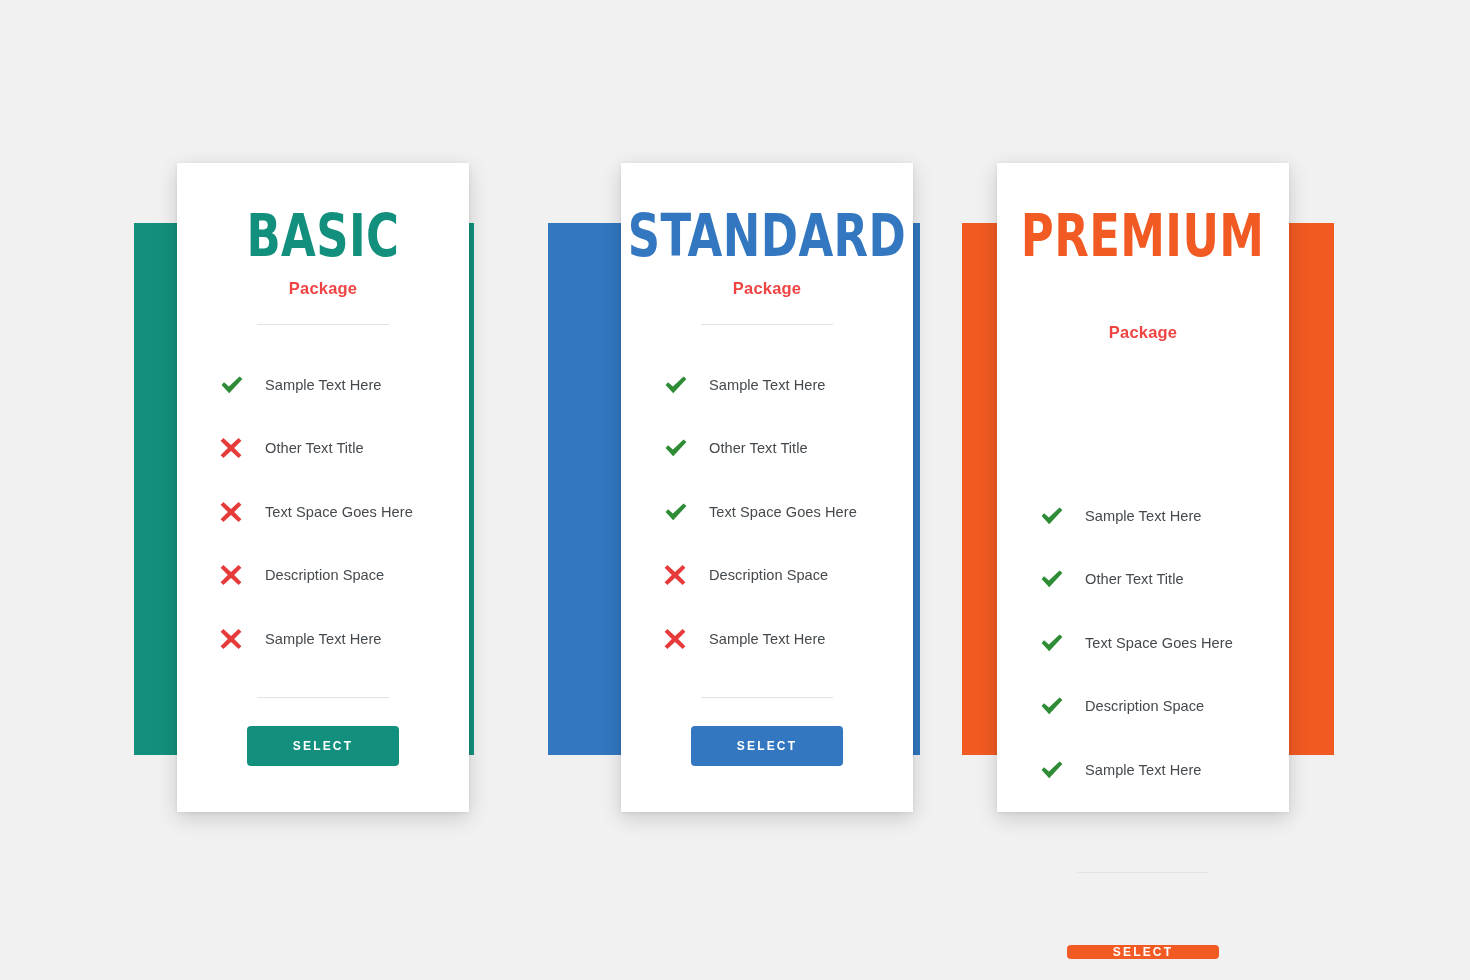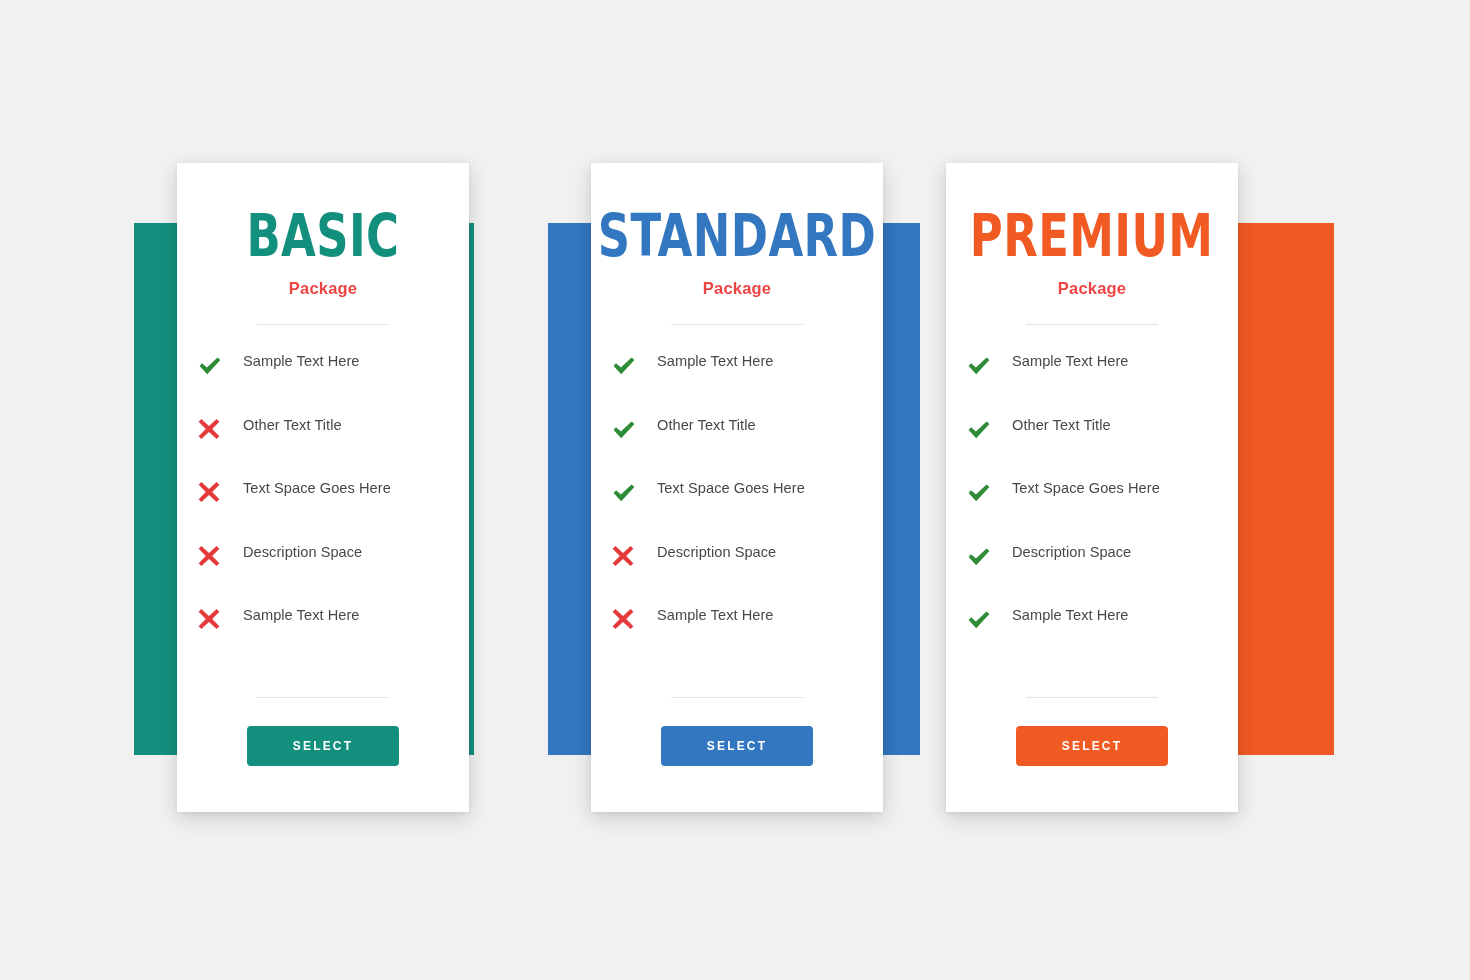--- a/index.html
+++ b/index.html
@@ -74,23 +74,23 @@
   .features {
     list-style: none;
     margin: 0;
     padding: 0;
     width: 100%;
     margin-top: 28px;
   }
 
   .feature {
     display: flex;
-    align-items: flex-start;
+    align-items: center;
     height: 63.5px;
-    padding-left: 20px;
+    padding-left: 42px;
     box-sizing: border-box;
   }
 
   .icon-slot {
     width: 46px;
     flex: 0 0 46px;
     display: flex;
     align-items: center;
   }
 
@@ -173,21 +173,21 @@
           </span>
           <span class="feature-label">Sample Text Here</span>
         </li>
       </ul>
       <div class="bottom-div-wrap">
         <div class="divider bottom"></div>
       </div>
       <button class="select-btn" style="background: rgb(19, 144, 125);">SELECT</button>
     </div>
     <div class="band" style="left: 548px; width: 372px; background: rgb(50, 119, 191);"></div>
-    <div class="card" style="left: 591px;">
+    <div class="card" style="left: 621px;">
       <div class="plan-title" style="color: rgb(50, 119, 191);">STANDARD</div>
       <div class="plan-sub">Package</div>
       <div class="divider"></div>
       <ul class="features">
         <li class="feature">
           <span class="icon-slot">
             <svg width="26" height="26" viewBox="0 0 26 26" aria-hidden="true">
               <path d="M2.6 13.0 L5.0 10.2 L9.9 14.6 L20.6 4.4 L23.4 7.0 L10.2 21.2 Z" fill="#2e8b36"></path>
             </svg>
           </span>
@@ -225,21 +225,21 @@
           </span>
           <span class="feature-label">Sample Text Here</span>
         </li>
       </ul>
       <div class="bottom-div-wrap">
         <div class="divider bottom"></div>
       </div>
       <button class="select-btn" style="background: rgb(50, 119, 191);">SELECT</button>
     </div>
     <div class="band" style="left: 962px; width: 372px; background: rgb(241, 90, 34);"></div>
-    <div class="card" style="left: 946px;">
+    <div class="card" style="left: 997px; gap: 44px;">
       <div class="plan-title" style="color: rgb(241, 90, 34);">PREMIUM</div>
       <div class="plan-sub">Package</div>
       <div class="divider"></div>
       <ul class="features">
         <li class="feature">
           <span class="icon-slot">
             <svg width="26" height="26" viewBox="0 0 26 26" aria-hidden="true">
               <path d="M2.6 13.0 L5.0 10.2 L9.9 14.6 L20.6 4.4 L23.4 7.0 L10.2 21.2 Z" fill="#2e8b36"></path>
             </svg>
           </span>

